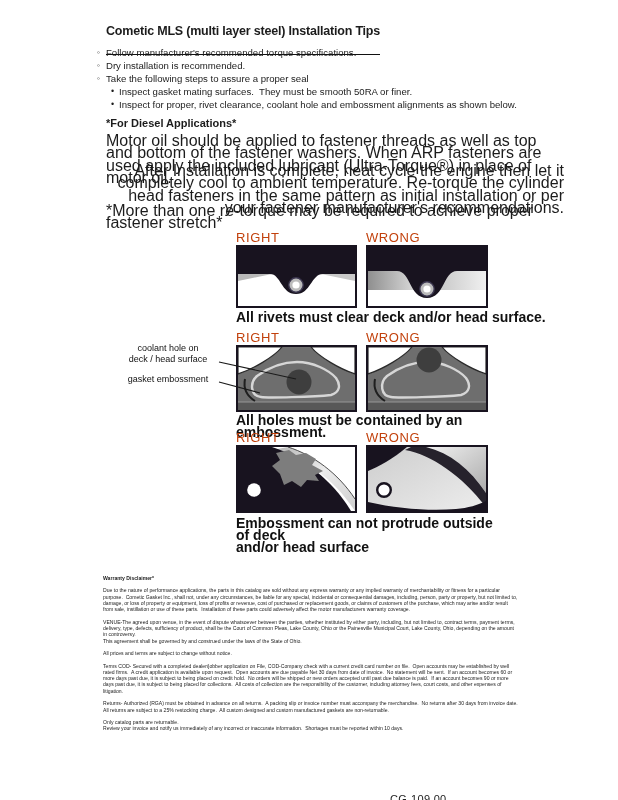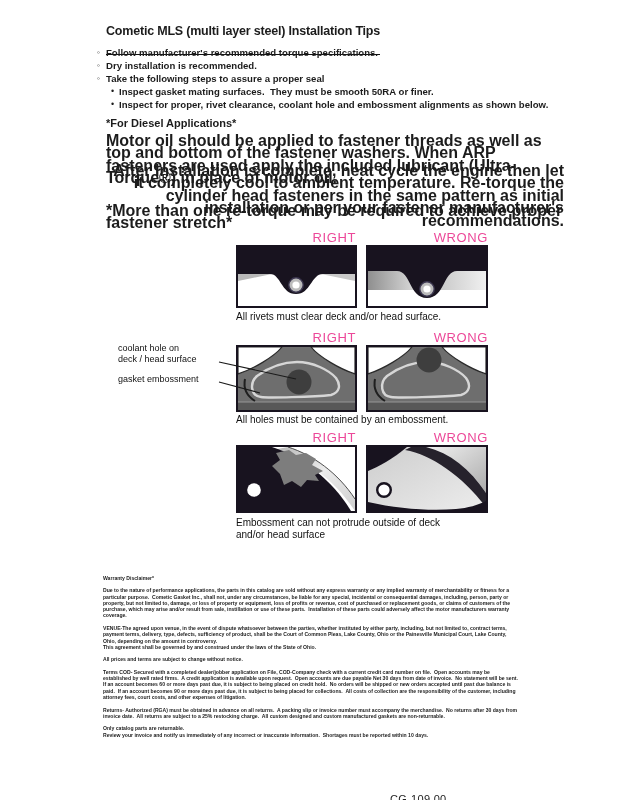--- a/index.html
+++ b/index.html
@@ -1,44 +1,44 @@
 <!DOCTYPE html>
 <html><head>
 <meta charset="utf-8">
 <style>
   html,body{margin:0;padding:0;background:#fff;}
   .page{
     position:relative;width:618px;height:800px;background:#ffffff;overflow:hidden;
     font-family:"Liberation Sans", sans-serif;color:#1c1c1c;
   }
   .abs{position:absolute;}
-  .pre{white-space:pre-wrap;font-weight:bold;}
+  .pre{white-space:pre-wrap;}
   
   .title{
     top:24px;left:106px;font-size:12.5px;font-weight:bold;letter-spacing:-0.2px;
     border-bottom:1.6px solid #111;padding-bottom:16px;
   }
   
   .bullets{top:46px;left:97px;font-size:9.6px;line-height:13px;}
   .brow{display:flex;}
   .m1{width:9px;font-size:8px;line-height:13px;}
   .sub{padding-left:14px;}
   .m2{width:8px;font-size:9px;line-height:13px;}
   
   .dieselhead{top:117px;left:106px;font-size:11px;font-weight:bold;}
   .para{left:106px;width:458px;font-size:16px;line-height:12.4px;}
   .p1{top:135px;}
   .p2{top:165px;text-align:right;}
   .pnote{top:205px;}
   
-  .fighead{font-size:13px;letter-spacing:0.6px;text-align:right;color:#ec4899;}
+  .fighead{font-size:13px;letter-spacing:0.6px;text-align:left;color:#c2410c;}
   .panel{border:2px solid #18131f;background:#fff;}
   .panel svg{display:block;}
-  .figcap{font-size:10px;line-height:12px;color:#111;}
-  .ann{font-size:9px;line-height:11px;text-align:left;color:#111;}
+  .figcap{font-size:14px;line-height:12px;color:#111;font-weight:bold;}
+  .ann{font-size:9px;line-height:11px;text-align:center;color:#111;}
   
   .warr{top:575px;left:103px;width:415px;font-size:5.1px;line-height:6.3px;color:#222;}
   .warr .whead{font-weight:bold;margin:0 0 6px 0;}
   .warr p{margin:0 0 6.2px 0;}
   
   .footer{top:793px;left:390px;font-size:11px;letter-spacing:0.3px;color:#222;}
 </style>
 </head>
 <body>
 

